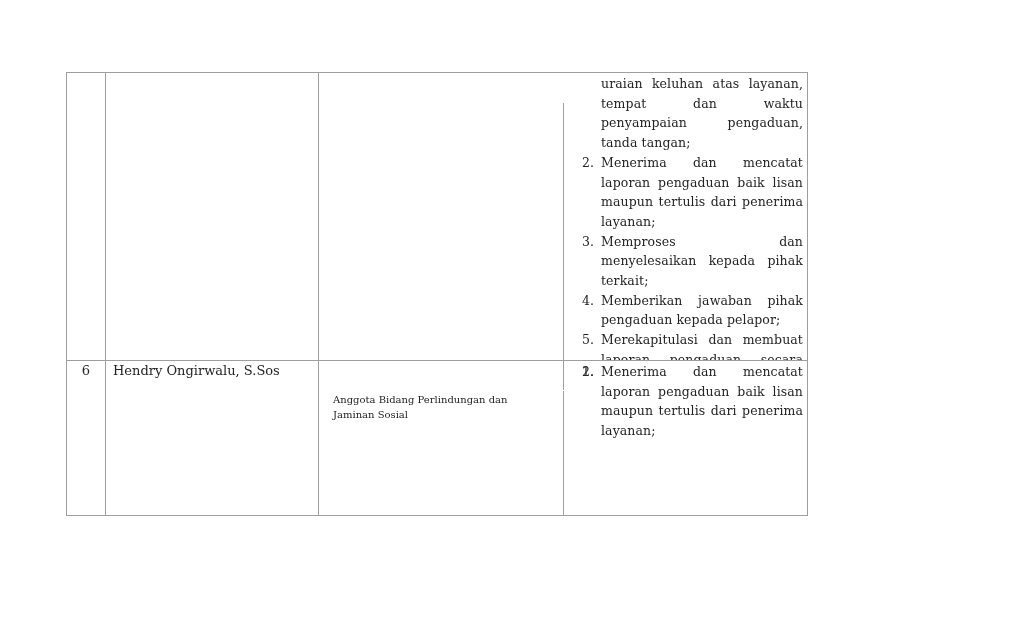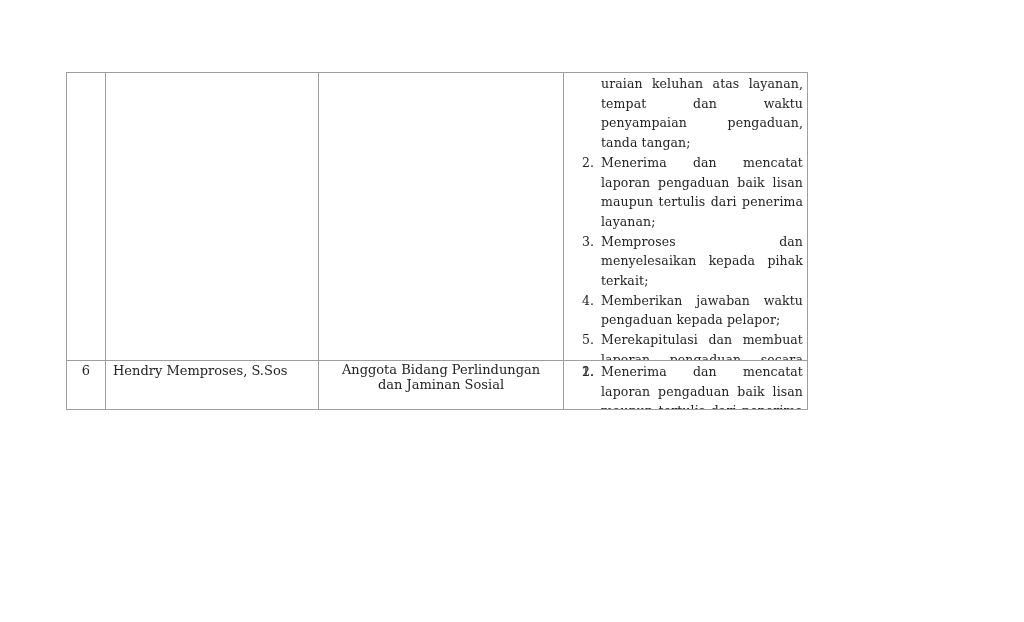--- a/index.html
+++ b/index.html
@@ -14,21 +14,21 @@
     position: relative;
     width: 1024px;
     height: 622px;
     background: #ffffff;
   }
   .doc-table {
     position: absolute;
     left: 66px;
     top: 72px;
     width: 742px;
-    height: 338px;
+    height: 444px;
     border: 1px solid #9e9e9e;
     display: flex;
     flex-direction: column;
     overflow: hidden;
   }
   .trow { display: flex; width: 100%; }
   .trow-cont { height: 288px; border-bottom: 1px solid #9e9e9e; }
   .trow-6 { flex: 1; }
   .cell { border-right: 1px solid #9e9e9e; height: 100%; overflow: hidden; }
   .cell:last-child { border-right: none; }
@@ -39,24 +39,25 @@
     padding-top: 2px;
   }
   .col-name {
     width: 213px;
     font-size: 13px;
     padding: 2px 5px 0 7px;
     line-height: 15px;
   }
   .col-pos {
     width: 245px;
-    font-size: 13px;
-    text-align: center;
+    font-size: 10px;
+    text-align: left;
     padding: 2px 14px 0 14px;
     line-height: 14.8px;
+    margin-top: 30px;
   }
   .col-duties {
     flex: 1;
     font-size: 12.5px;
     line-height: 19.7px;
     padding: 1px 4px 0 19px;
     letter-spacing: 0.1px;
   }
   .duty-cont {
     padding-left: 18px;
@@ -89,32 +90,32 @@
         <div class="duty-item">
           <span class="duty-num">2.</span>
           <span class="duty-text">Menerima dan mencatat laporan pengaduan baik lisan maupun tertulis dari penerima layanan;</span>
         </div>
         <div class="duty-item">
           <span class="duty-num">3.</span>
           <span class="duty-text">Memproses dan menyelesaikan kepada pihak terkait;</span>
         </div>
         <div class="duty-item">
           <span class="duty-num">4.</span>
-          <span class="duty-text">Memberikan jawaban waktu pengaduan kepada pelapor;</span>
+          <span class="duty-text">Memberikan jawaban pihak pengaduan kepada pelapor;</span>
         </div>
         <div class="duty-item">
           <span class="duty-num">5.</span>
           <span class="duty-text">Merekapitulasi dan membuat laporan pengaduan secara berkala kepada penanggung jawab/pembinan;</span>
         </div>
       </div>
     </div>
 
     <div class="trow trow-6">
       <div class="cell col-no">6</div>
-      <div class="cell col-name">Hendry Memproses, S.Sos</div>
+      <div class="cell col-name">Hendry Ongirwalu, S.Sos</div>
       <div class="cell col-pos">Anggota Bidang Perlindungan dan Jaminan Sosial</div>
       <div class="cell col-duties">
         <div class="duty-item">
           <span class="duty-num">1.</span>
         </div>
         <div class="duty-item">
           <span class="duty-num">2.</span>
           <span class="duty-text">Menerima dan mencatat laporan pengaduan baik lisan maupun tertulis dari penerima layanan;</span>
         </div>
 

